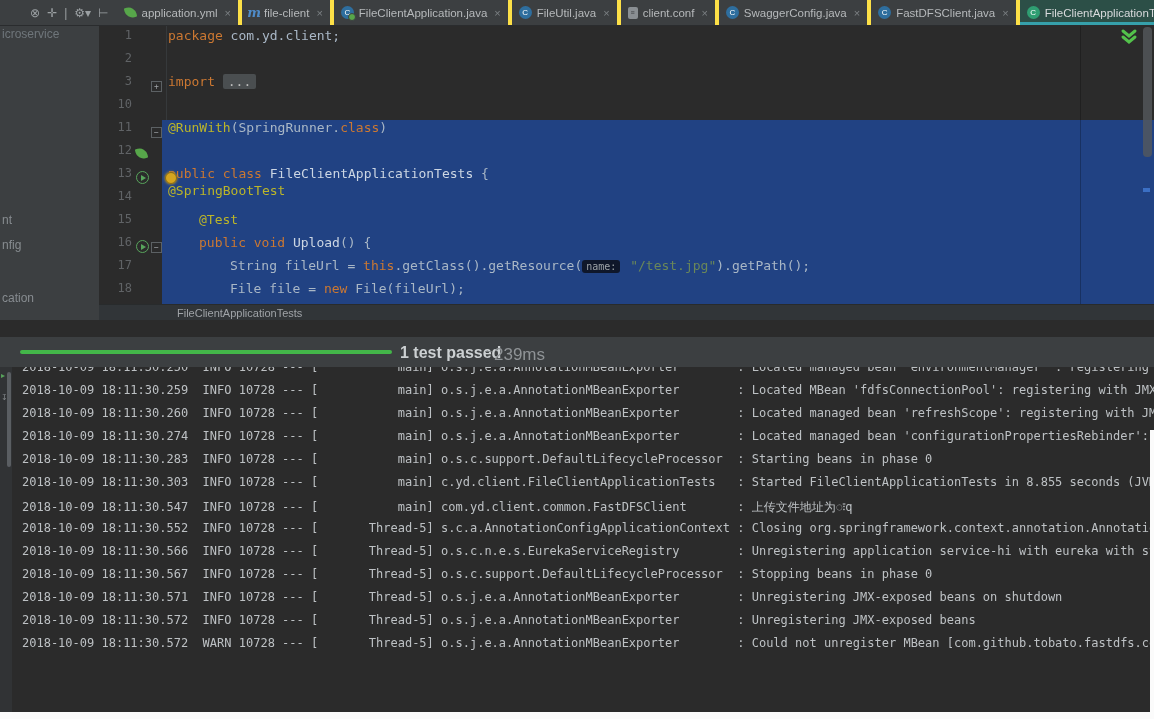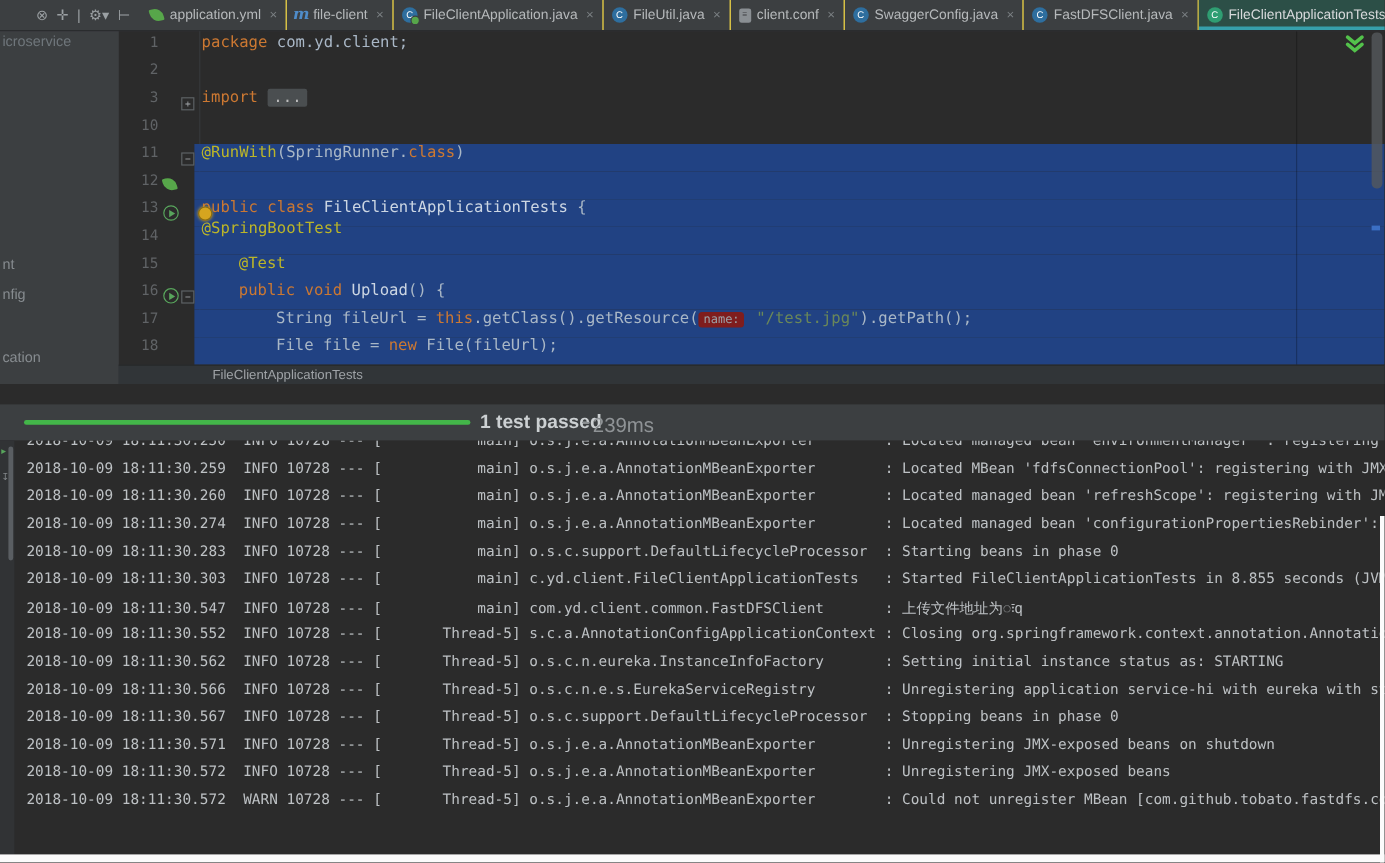--- a/index.html
+++ b/index.html
@@ -5,21 +5,21 @@
   html,body{margin:0;padding:0;background:#1e1e1e;}
   .root{position:relative;width:1154px;height:719px;background:#2b2b2b;overflow:hidden;
         font-family:"Liberation Sans",sans-serif;-webkit-font-smoothing:antialiased;}
   
   .tabbar{position:absolute;left:0;top:0;width:1154px;height:25px;background:#3c3f41;
           border-bottom:1px solid #2a2c2e;display:flex;align-items:stretch;z-index:30;}
   .tb-icons{display:flex;align-items:center;gap:7px;padding:0 10px 0 30px;color:#9ba0a3;font-size:12px;}
   .tb-icons .g{cursor:default;line-height:1;}
   .tab-strip{display:flex;align-items:stretch;height:100%;}
   .tab{display:flex;align-items:center;gap:5px;padding:0 7px;font-size:11.5px;color:#b6b9bb;
-       border-right:1px solid #fde047;white-space:nowrap;cursor:default;}
+       border-right:4px solid #fde047;white-space:nowrap;cursor:default;}
   .tab.active{background:#2c4f47;box-shadow:inset 0 -3px 0 #36a0ab;color:#d8dadc;}
   .tab .close{color:#7c8184;font-size:11px;margin-left:2px;}
   
   .ticon{display:inline-flex;align-items:center;justify-content:center;width:13px;height:13px;
          border-radius:50%;font-size:8px;color:#fff;flex:0 0 auto;position:relative;}
   .ti-leaf{background:#57a64a;border-radius:1px 8px 1px 8px;transform:rotate(-15deg);width:11px;height:11px;}
   .ti-maven{background:none;color:#4f8cc9;font:italic bold 13px "DejaVu Serif",serif;width:10px;}
   .ti-class{background:#2e6e9e;}
   .ti-boot{background:#2e6e9e;}
   .ti-boot .dot{position:absolute;right:-2px;bottom:-2px;width:6px;height:6px;border-radius:50%;
@@ -36,21 +36,21 @@
   .eline{position:absolute;left:0;width:100%;height:23px;line-height:23px;
          font:13px "DejaVu Sans Mono",monospace;white-space:pre;}
   .eline.sel::before{content:"";position:absolute;left:63px;right:0;top:0;bottom:0;background:#214283;}
   .lnum{position:absolute;left:0;width:33px;text-align:right;color:#606366;font-size:12px;}
   .code{position:absolute;left:69px;z-index:2;}
   .tk-kw{color:#cc7832;}
   .tk-ann{color:#bbb529;}
   .tk-str{color:#6a8759;}
   .tk-pl{color:#a9b7c6;}
   .tk-wh{color:#ccd6e3;}
-  .tk-hint{background:#7f1d1d;color:#9da3a8;font-size:10px;border-radius:3px;padding:1px 4px;margin-right:2px;}
+  .tk-hint{background:#0f172a;color:#9da3a8;font-size:10px;border-radius:3px;padding:1px 4px;margin-right:2px;}
   .tk-fold{background:#4a4e50;color:#bdbdbd;border-radius:2px;padding:0 5px;}
   .gicon{position:absolute;left:37px;top:5px;z-index:3;}
   .gi-leaf{width:11px;height:11px;background:#57a64a;border-radius:1px 8px 1px 8px;transform:rotate(-15deg);display:block;}
   .gi-run{width:11px;height:11px;border:1.5px solid #58a55c;border-radius:50%;display:flex;align-items:center;justify-content:center;}
   .gi-run i{display:block;width:0;height:0;border-left:5px solid #58a55c;border-top:3px solid transparent;border-bottom:3px solid transparent;margin-left:1px;}
   .fold{position:absolute;left:52px;top:7px;width:9px;height:9px;border:1px solid #5c6164;background:#2b2b2b;
         color:#a0a4a8;font:8px/9px "DejaVu Sans Mono",monospace;text-align:center;z-index:3;}
   .bulb{position:absolute;left:66px;top:6px;width:10px;height:10px;border-radius:50%;
         background:#d6a51f;border:1px solid #8a6d14;z-index:4;box-shadow:0 0 3px #d6a51f;}
   .marginline{position:absolute;left:981px;top:0;bottom:0;width:1px;background:rgba(0,0,0,0.25);z-index:3;}
@@ -196,21 +196,20 @@
 
   <div class="console">
       <div class="cline"><span>2018-10-09 18:11:30.250  INFO 10728 --- [           main] o.s.j.e.a.AnnotationMBeanExporter        : Located managed bean 'environmentManager' : registering w</span></div>
       <div class="cline"><span>2018-10-09 18:11:30.259  INFO 10728 --- [           main] o.s.j.e.a.AnnotationMBeanExporter        : Located MBean 'fdfsConnectionPool': registering with JMX s</span></div>
       <div class="cline"><span>2018-10-09 18:11:30.260  INFO 10728 --- [           main] o.s.j.e.a.AnnotationMBeanExporter        : Located managed bean 'refreshScope': registering with JMX</span></div>
       <div class="cline"><span>2018-10-09 18:11:30.274  INFO 10728 --- [           main] o.s.j.e.a.AnnotationMBeanExporter        : Located managed bean 'configurationPropertiesRebinder': re</span></div>
       <div class="cline"><span>2018-10-09 18:11:30.283  INFO 10728 --- [           main] o.s.c.support.DefaultLifecycleProcessor  : Starting beans in phase 0</span></div>
       <div class="cline"><span>2018-10-09 18:11:30.303  INFO 10728 --- [           main] c.yd.client.FileClientApplicationTests   : Started FileClientApplicationTests in 8.855 seconds (JVM r</span></div>
       <div class="cline"><span>2018-10-09 18:11:30.547  INFO 10728 --- [           main] com.yd.client.common.FastDFSClient       : 上传文件地址为ःq</span></div>
       <div class="cline"><span>2018-10-09 18:11:30.552  INFO 10728 --- [       Thread-5] s.c.a.AnnotationConfigApplicationContext : Closing org.springframework.context.annotation.Annotation</span></div>
-      <div class="cline"><span>2018-10-09 18:11:30.562  INFO 10728 --- [       Thread-5] o.s.c.n.eureka.InstanceInfoFactory       : Setting initial instance status as: STARTING</span></div>
       <div class="cline"><span>2018-10-09 18:11:30.566  INFO 10728 --- [       Thread-5] o.s.c.n.e.s.EurekaServiceRegistry        : Unregistering application service-hi with eureka with sta</span></div>
       <div class="cline"><span>2018-10-09 18:11:30.567  INFO 10728 --- [       Thread-5] o.s.c.support.DefaultLifecycleProcessor  : Stopping beans in phase 0</span></div>
       <div class="cline"><span>2018-10-09 18:11:30.571  INFO 10728 --- [       Thread-5] o.s.j.e.a.AnnotationMBeanExporter        : Unregistering JMX-exposed beans on shutdown</span></div>
       <div class="cline"><span>2018-10-09 18:11:30.572  INFO 10728 --- [       Thread-5] o.s.j.e.a.AnnotationMBeanExporter        : Unregistering JMX-exposed beans</span></div>
       <div class="cline"><span>2018-10-09 18:11:30.572  WARN 10728 --- [       Thread-5] o.s.j.e.a.AnnotationMBeanExporter        : Could not unregister MBean [com.github.tobato.fastdfs.conn</span></div>
     </div>
 
   <div class="edge-right"></div>
   <div class="edge-bottom"></div>
 </div>

